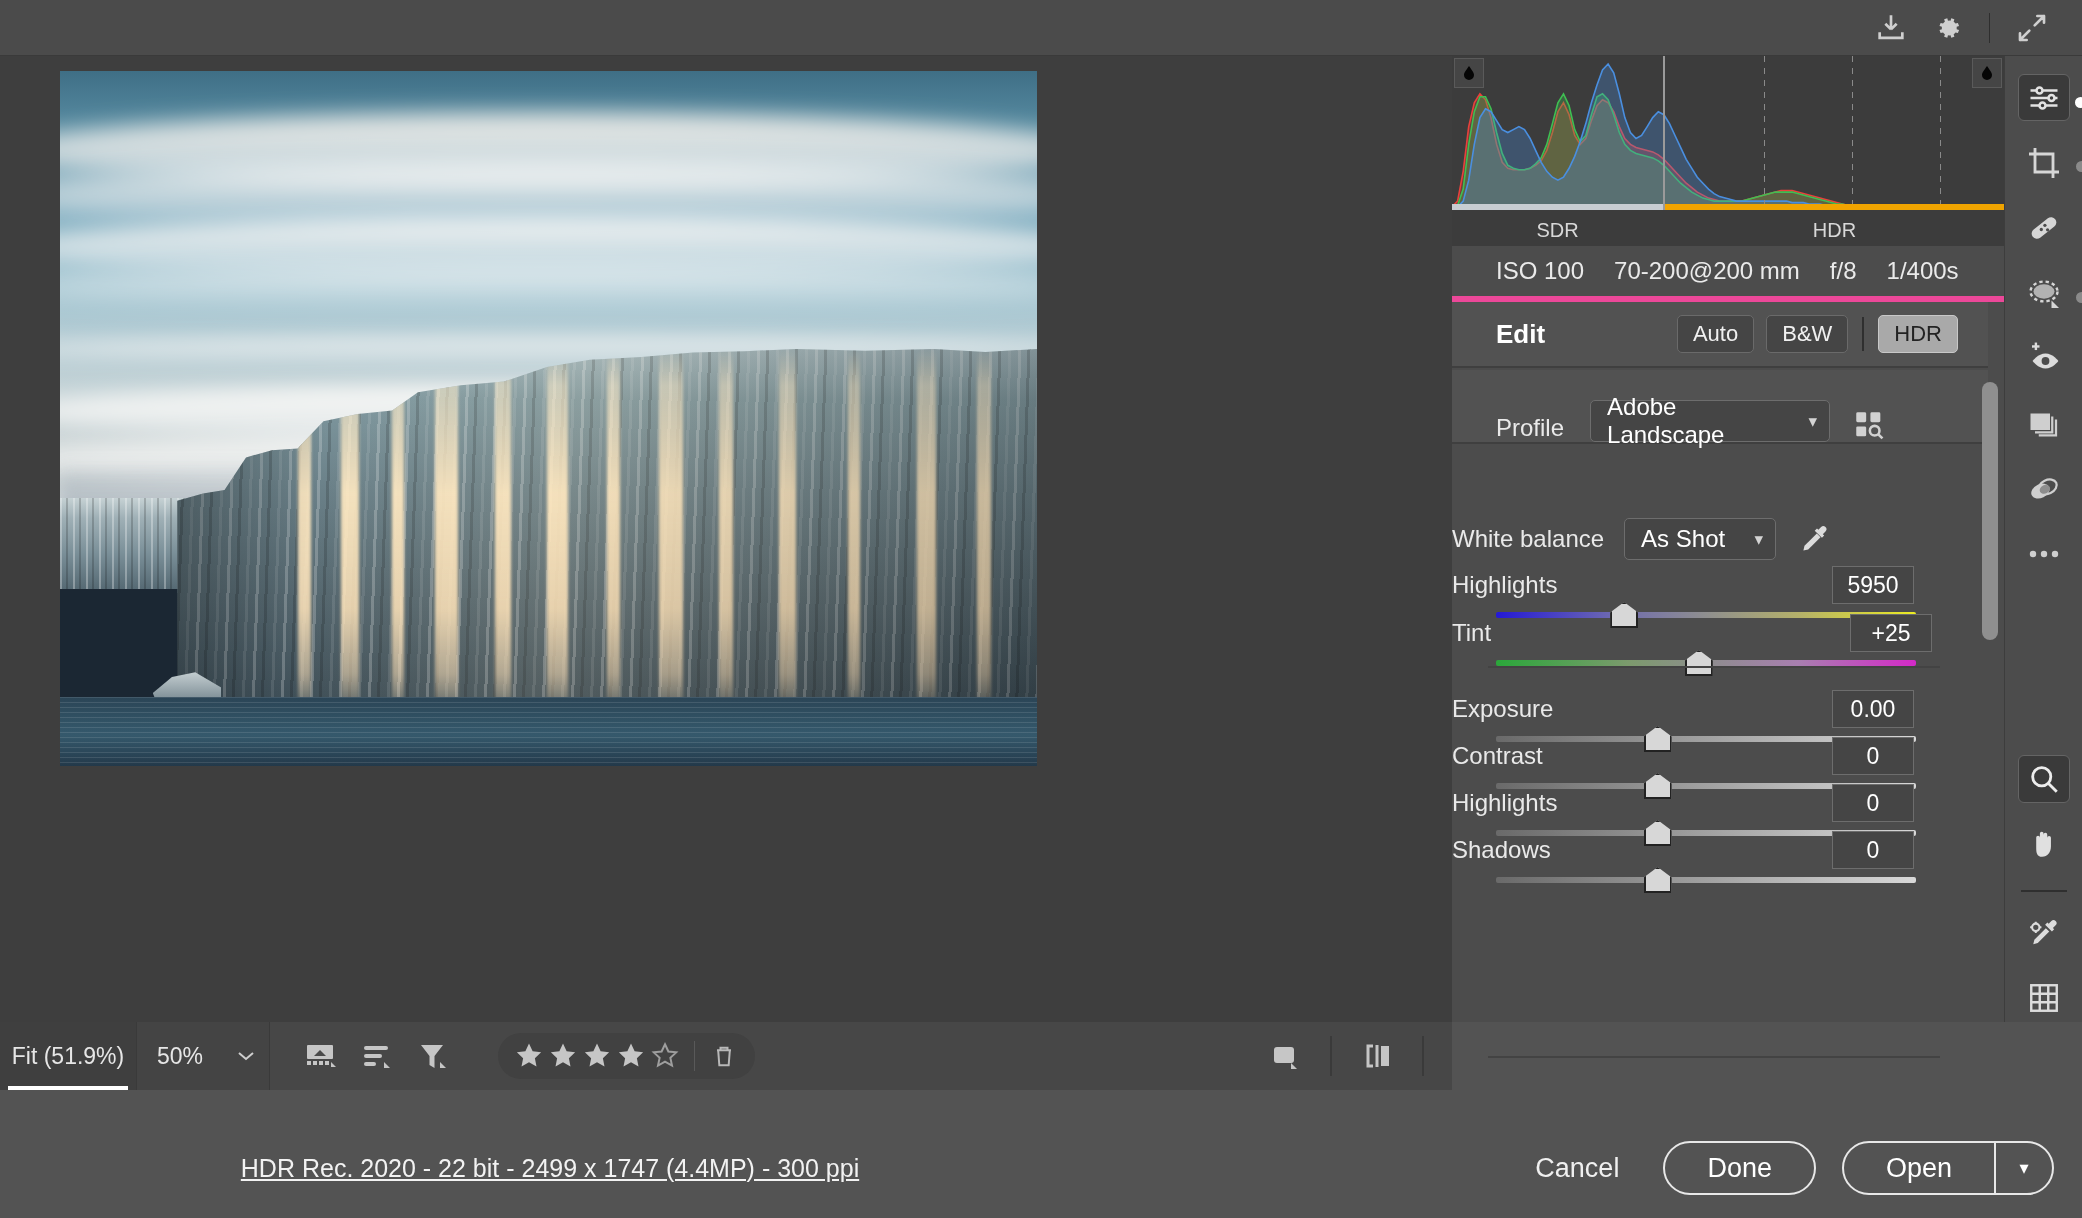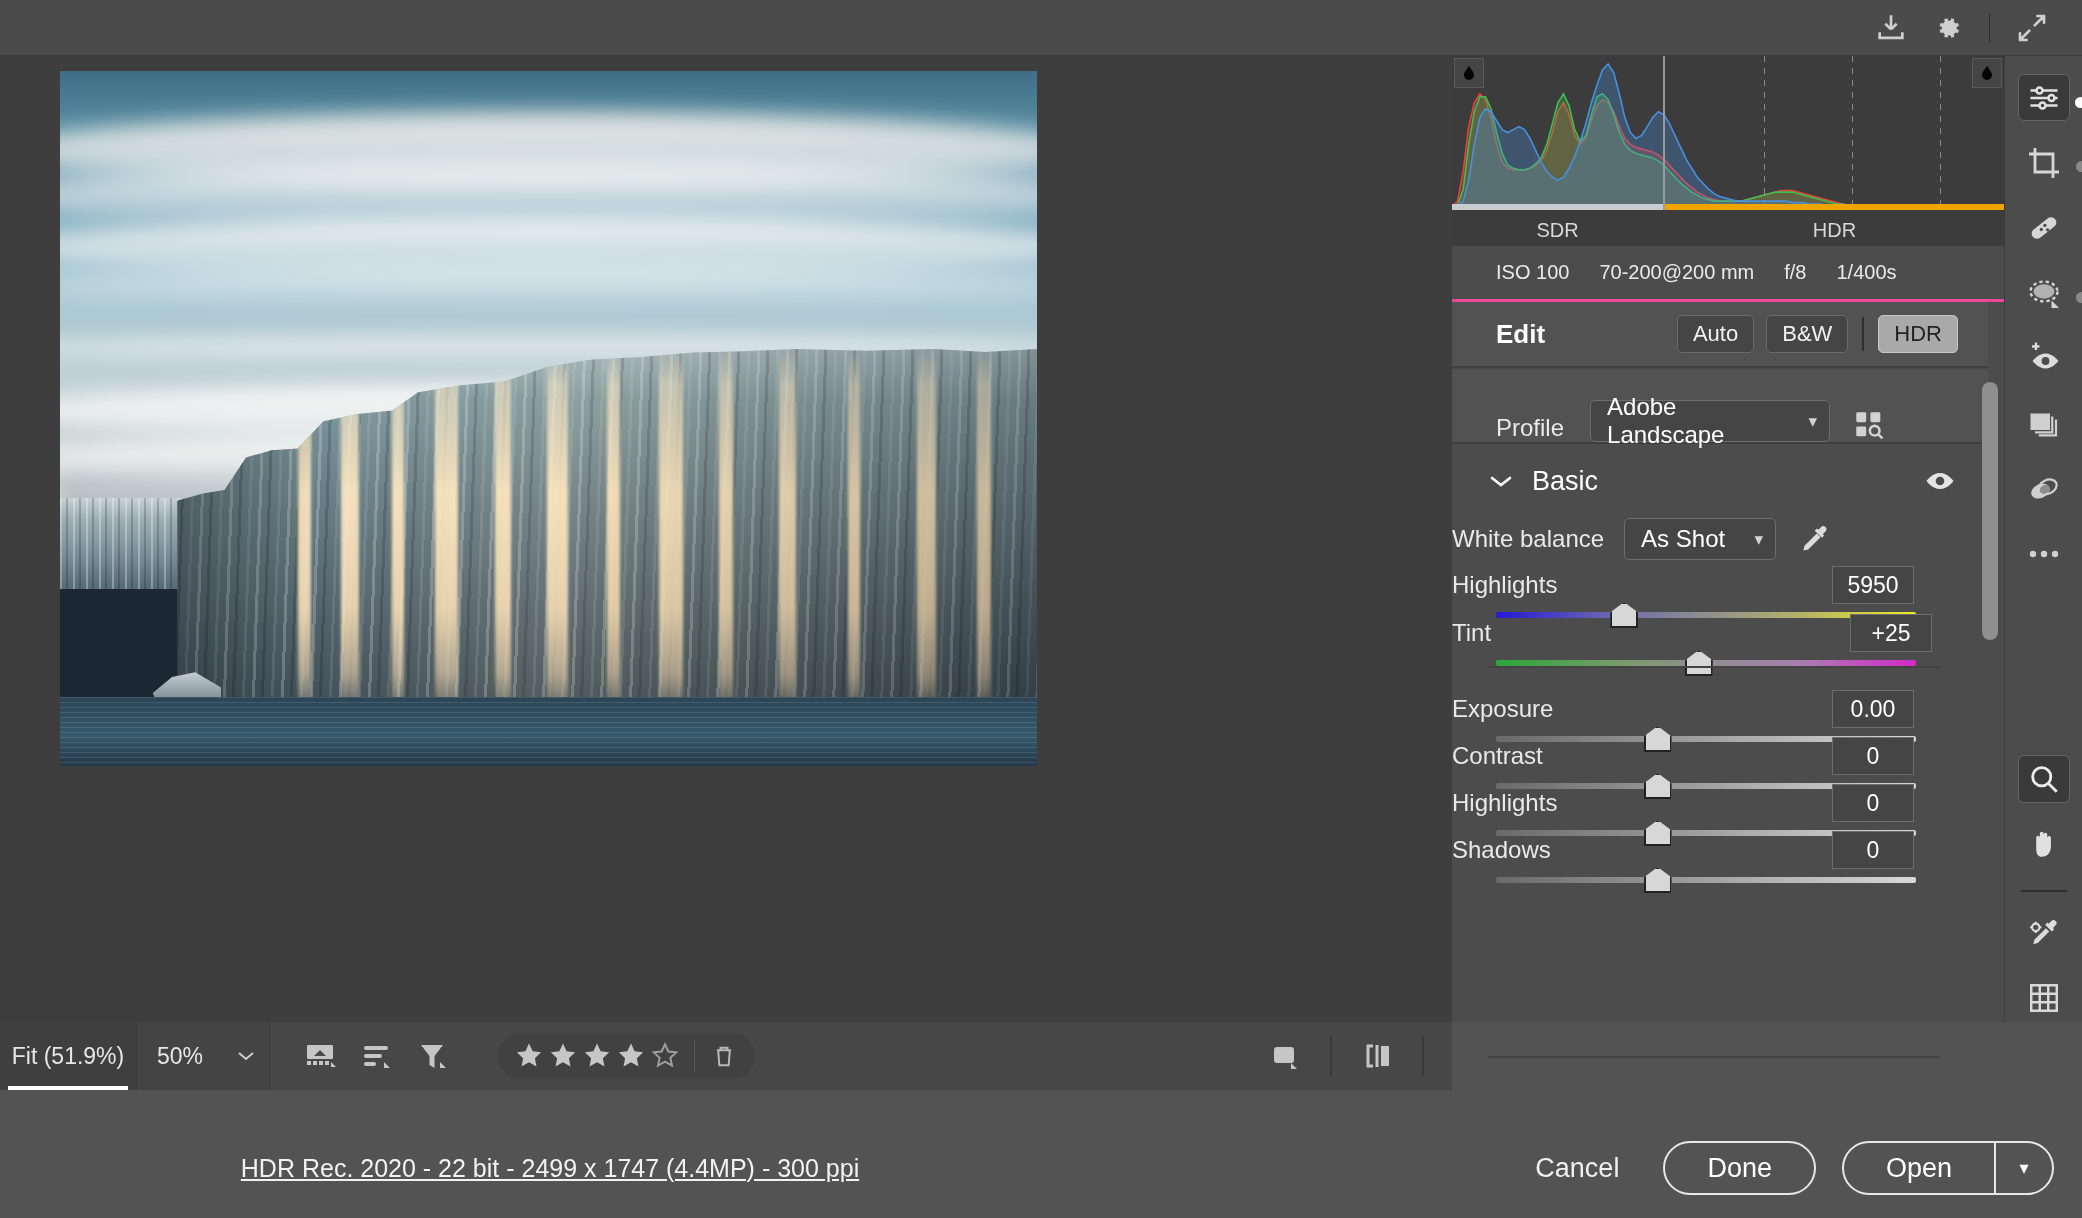--- a/index.html
+++ b/index.html
@@ -169,22 +169,22 @@
   .hist-bar.hdr { left:213px; right:0; background:#f0a400; }
   .hist-lbl {
     position:absolute; bottom:4px; color:#d8d8d8; font-size:20px; text-align:center;
   }
   .hist-lbl.sdr { left:0; width:211px; }
   .hist-lbl.hdr { left:213px; right:0; }
 
   .exif {
     position:absolute; left:0; top:190px; width:552px; height:56px;
     background:#4c4c4c; display:flex; align-items:center; gap:30px;
-    padding-left: 44px; color:#eaeaea; font-size:20px;
-    border-bottom: 3px solid #ec4899;
+    padding-left: 44px; color:#eaeaea; font-size:24px;
+    border-bottom: 6px solid #ec4899;
   }
 
   .edit-hdr {
     position:absolute; left:0; top:246px; width:536px; height:66px;
     background:#525252; display:flex; align-items:center; padding-left:44px;
     border-bottom: 2px solid #3f3f3f;
   }
   .edit-title { color:#fff; font-size:26px; font-weight:bold; }
   .seg-grp { margin-left:auto; display:flex; align-items:center; padding-right: 18px; }
   .seg {
@@ -494,34 +494,20 @@
         <svg width="34" height="34" viewBox="0 0 24 24" fill="#d2d2d2">
           <rect x="3" y="3" width="7" height="7" rx="1"></rect>
             <rect x="13" y="3" width="7" height="7" rx="1"></rect>
           <rect x="3" y="13" width="7" height="7" rx="1"></rect>
           <circle cx="16" cy="16" r="3.4" fill="none" stroke="#d2d2d2" stroke-width="1.8"></circle>
           <path d="M18.6 18.6L21.5 21.5" stroke="#d2d2d2" stroke-width="1.8"></path>
         </svg>
       </div>
     </div>
 
-    <div class="basic-hdr">
-      <span>
-        <svg width="26" height="16" viewBox="0 0 26 16" fill="none" stroke="#fff" stroke-width="2.6" stroke-linecap="round">
-            <path d="M4 5l9 7 9-7"></path>
-          </svg>
-      </span>
-      <span class="basic-title">Basic</span>
-      <span style="margin-left:auto;margin-right:32px;cursor:pointer">
-        <svg width="32" height="22" viewBox="0 0 32 22" fill="#e4e4e4">
-          <path d="M16 3C8 3 2.5 11 2.5 11S8 19 16 19s13.5-8 13.5-8S24 3 16 3zm0 12.3A4.3 4.3 0 1116 6.7a4.3 4.3 0 010 8.6z"></path>
-          <circle cx="16" cy="11" r="2.7" fill="#4c4c4c"></circle>
-        </svg>
-      </span>
-    </div>
 
     <div class="ctrl" style="top:462px">
       <div class="row">
         <span class="lbl">White balance</span>
         <div class="dd" style="width:152px;margin-left:20px">
           <span>As Shot</span>
           <span class="cv">▾</span>
         </div>
         <span style="margin-left:22px;cursor:pointer">
           <svg width="34" height="34" viewBox="0 0 24 24" fill="#dcdcdc">

